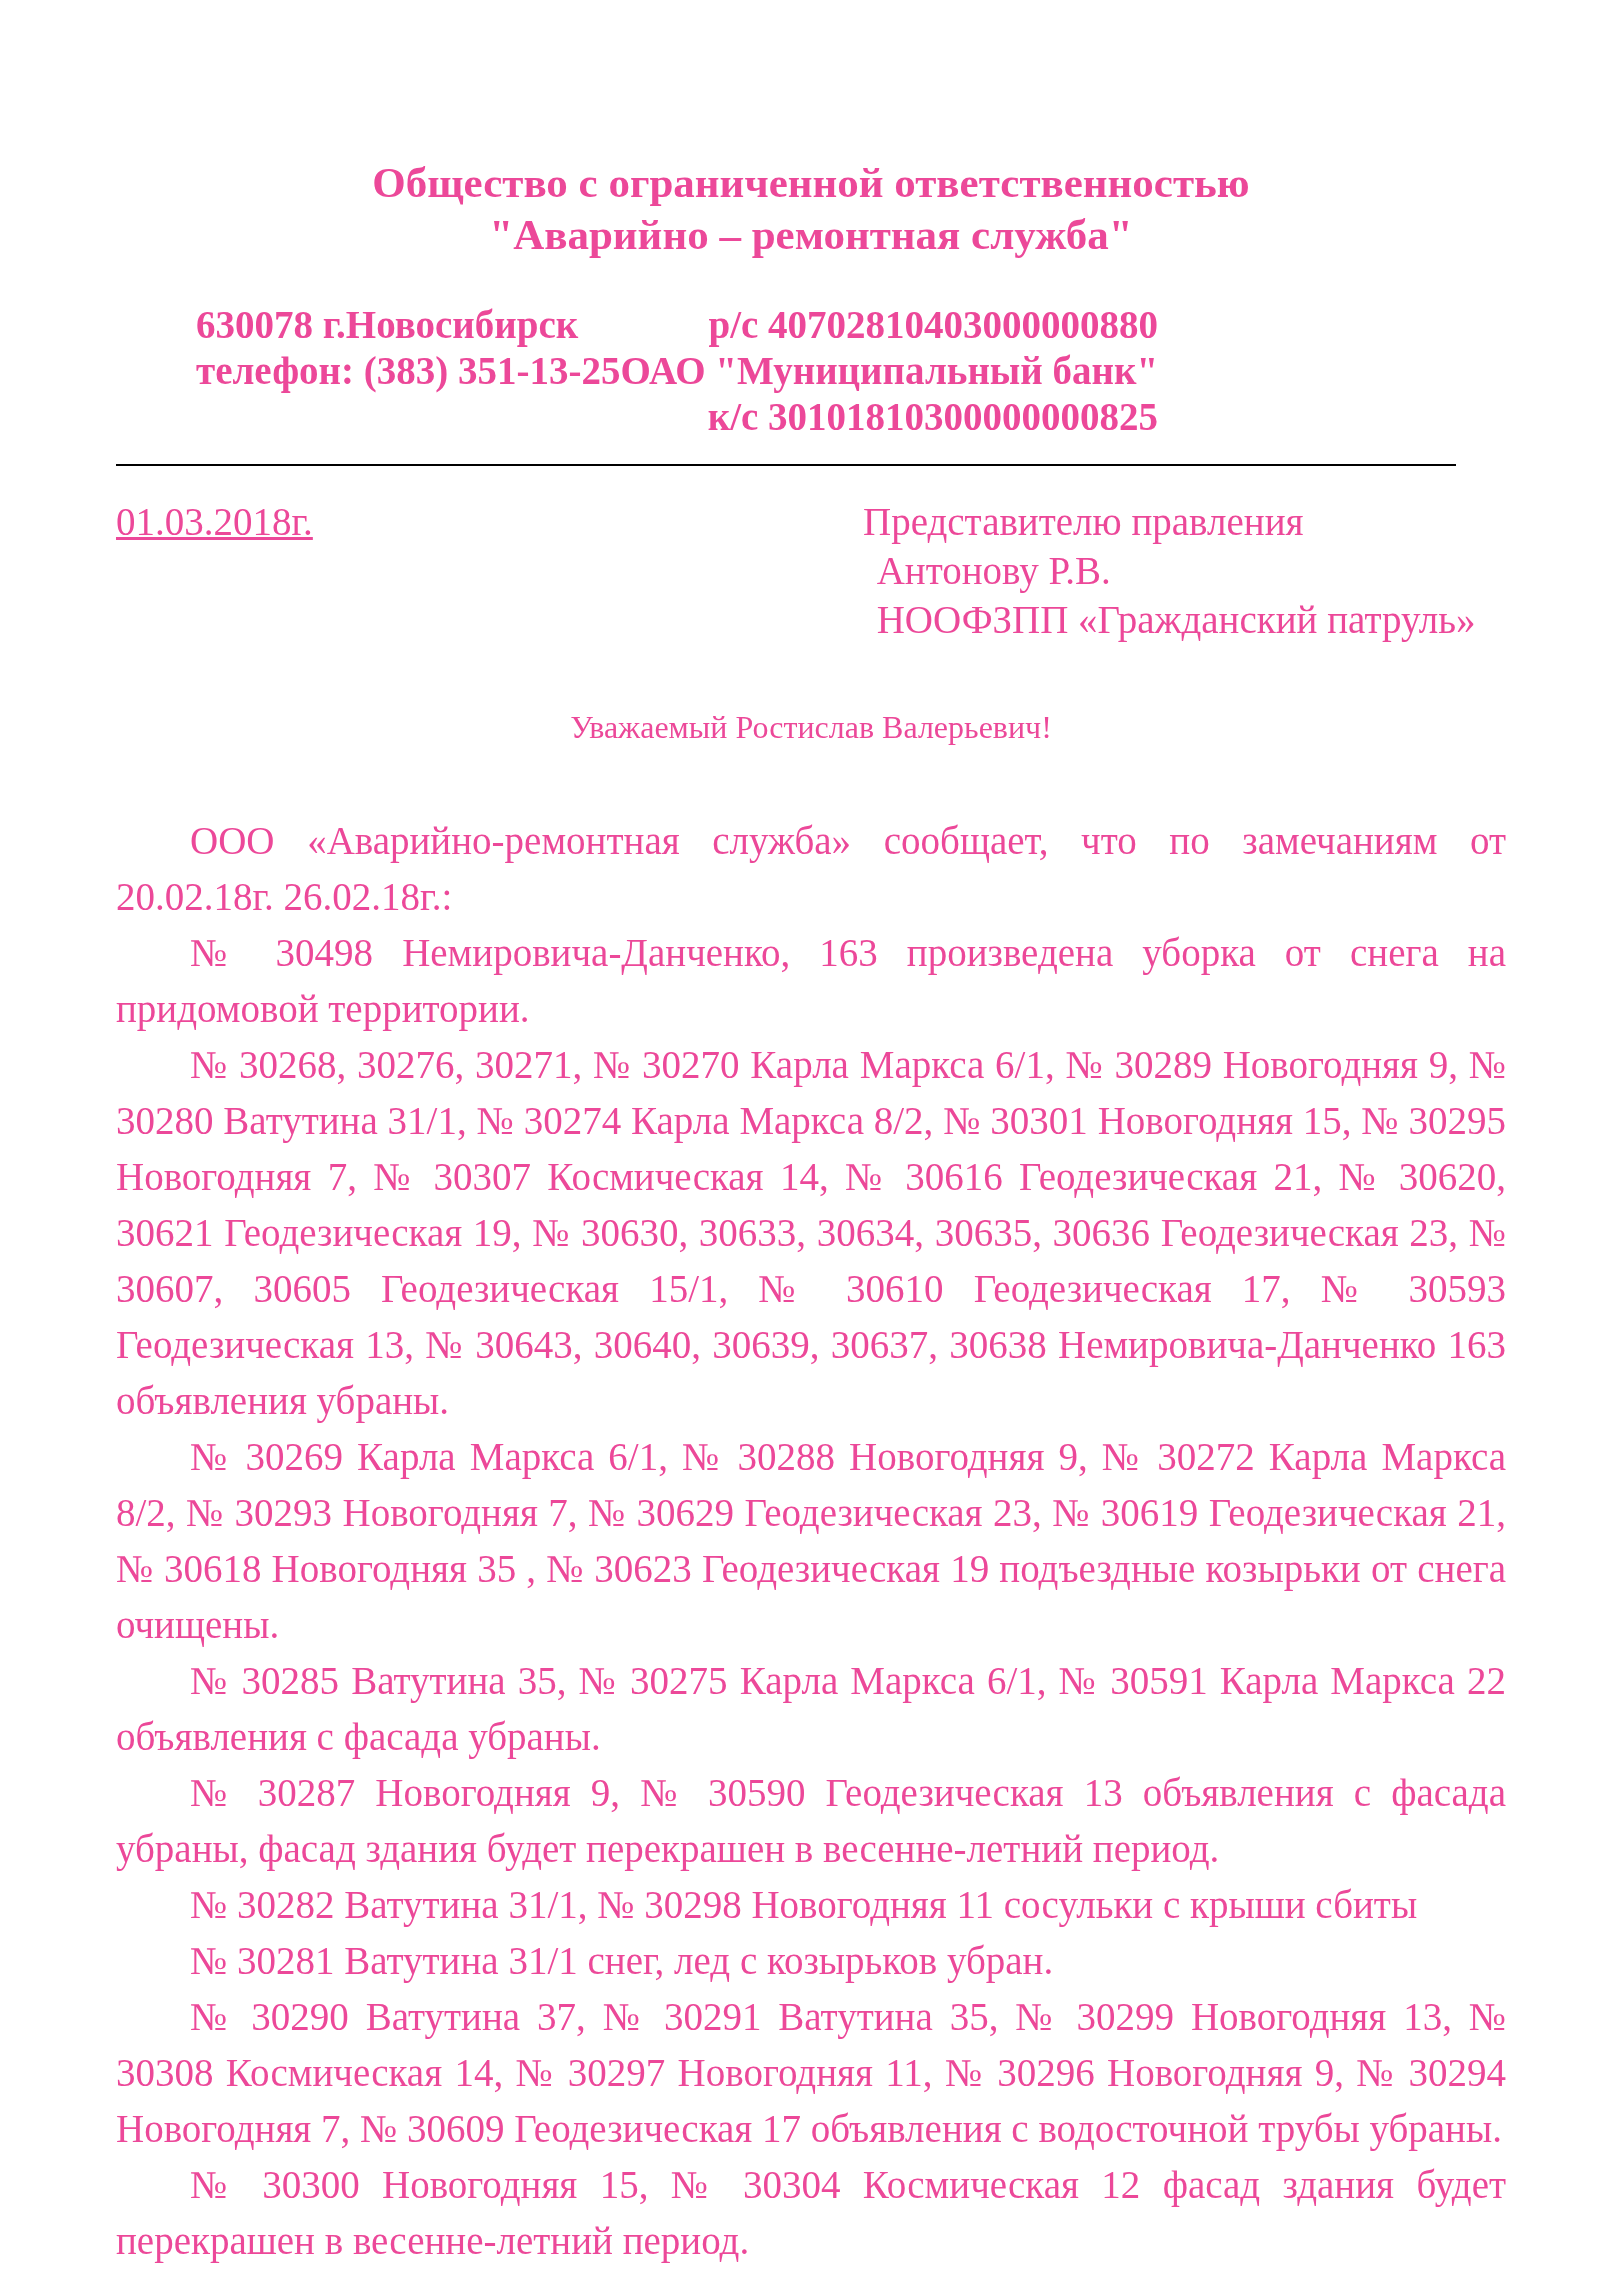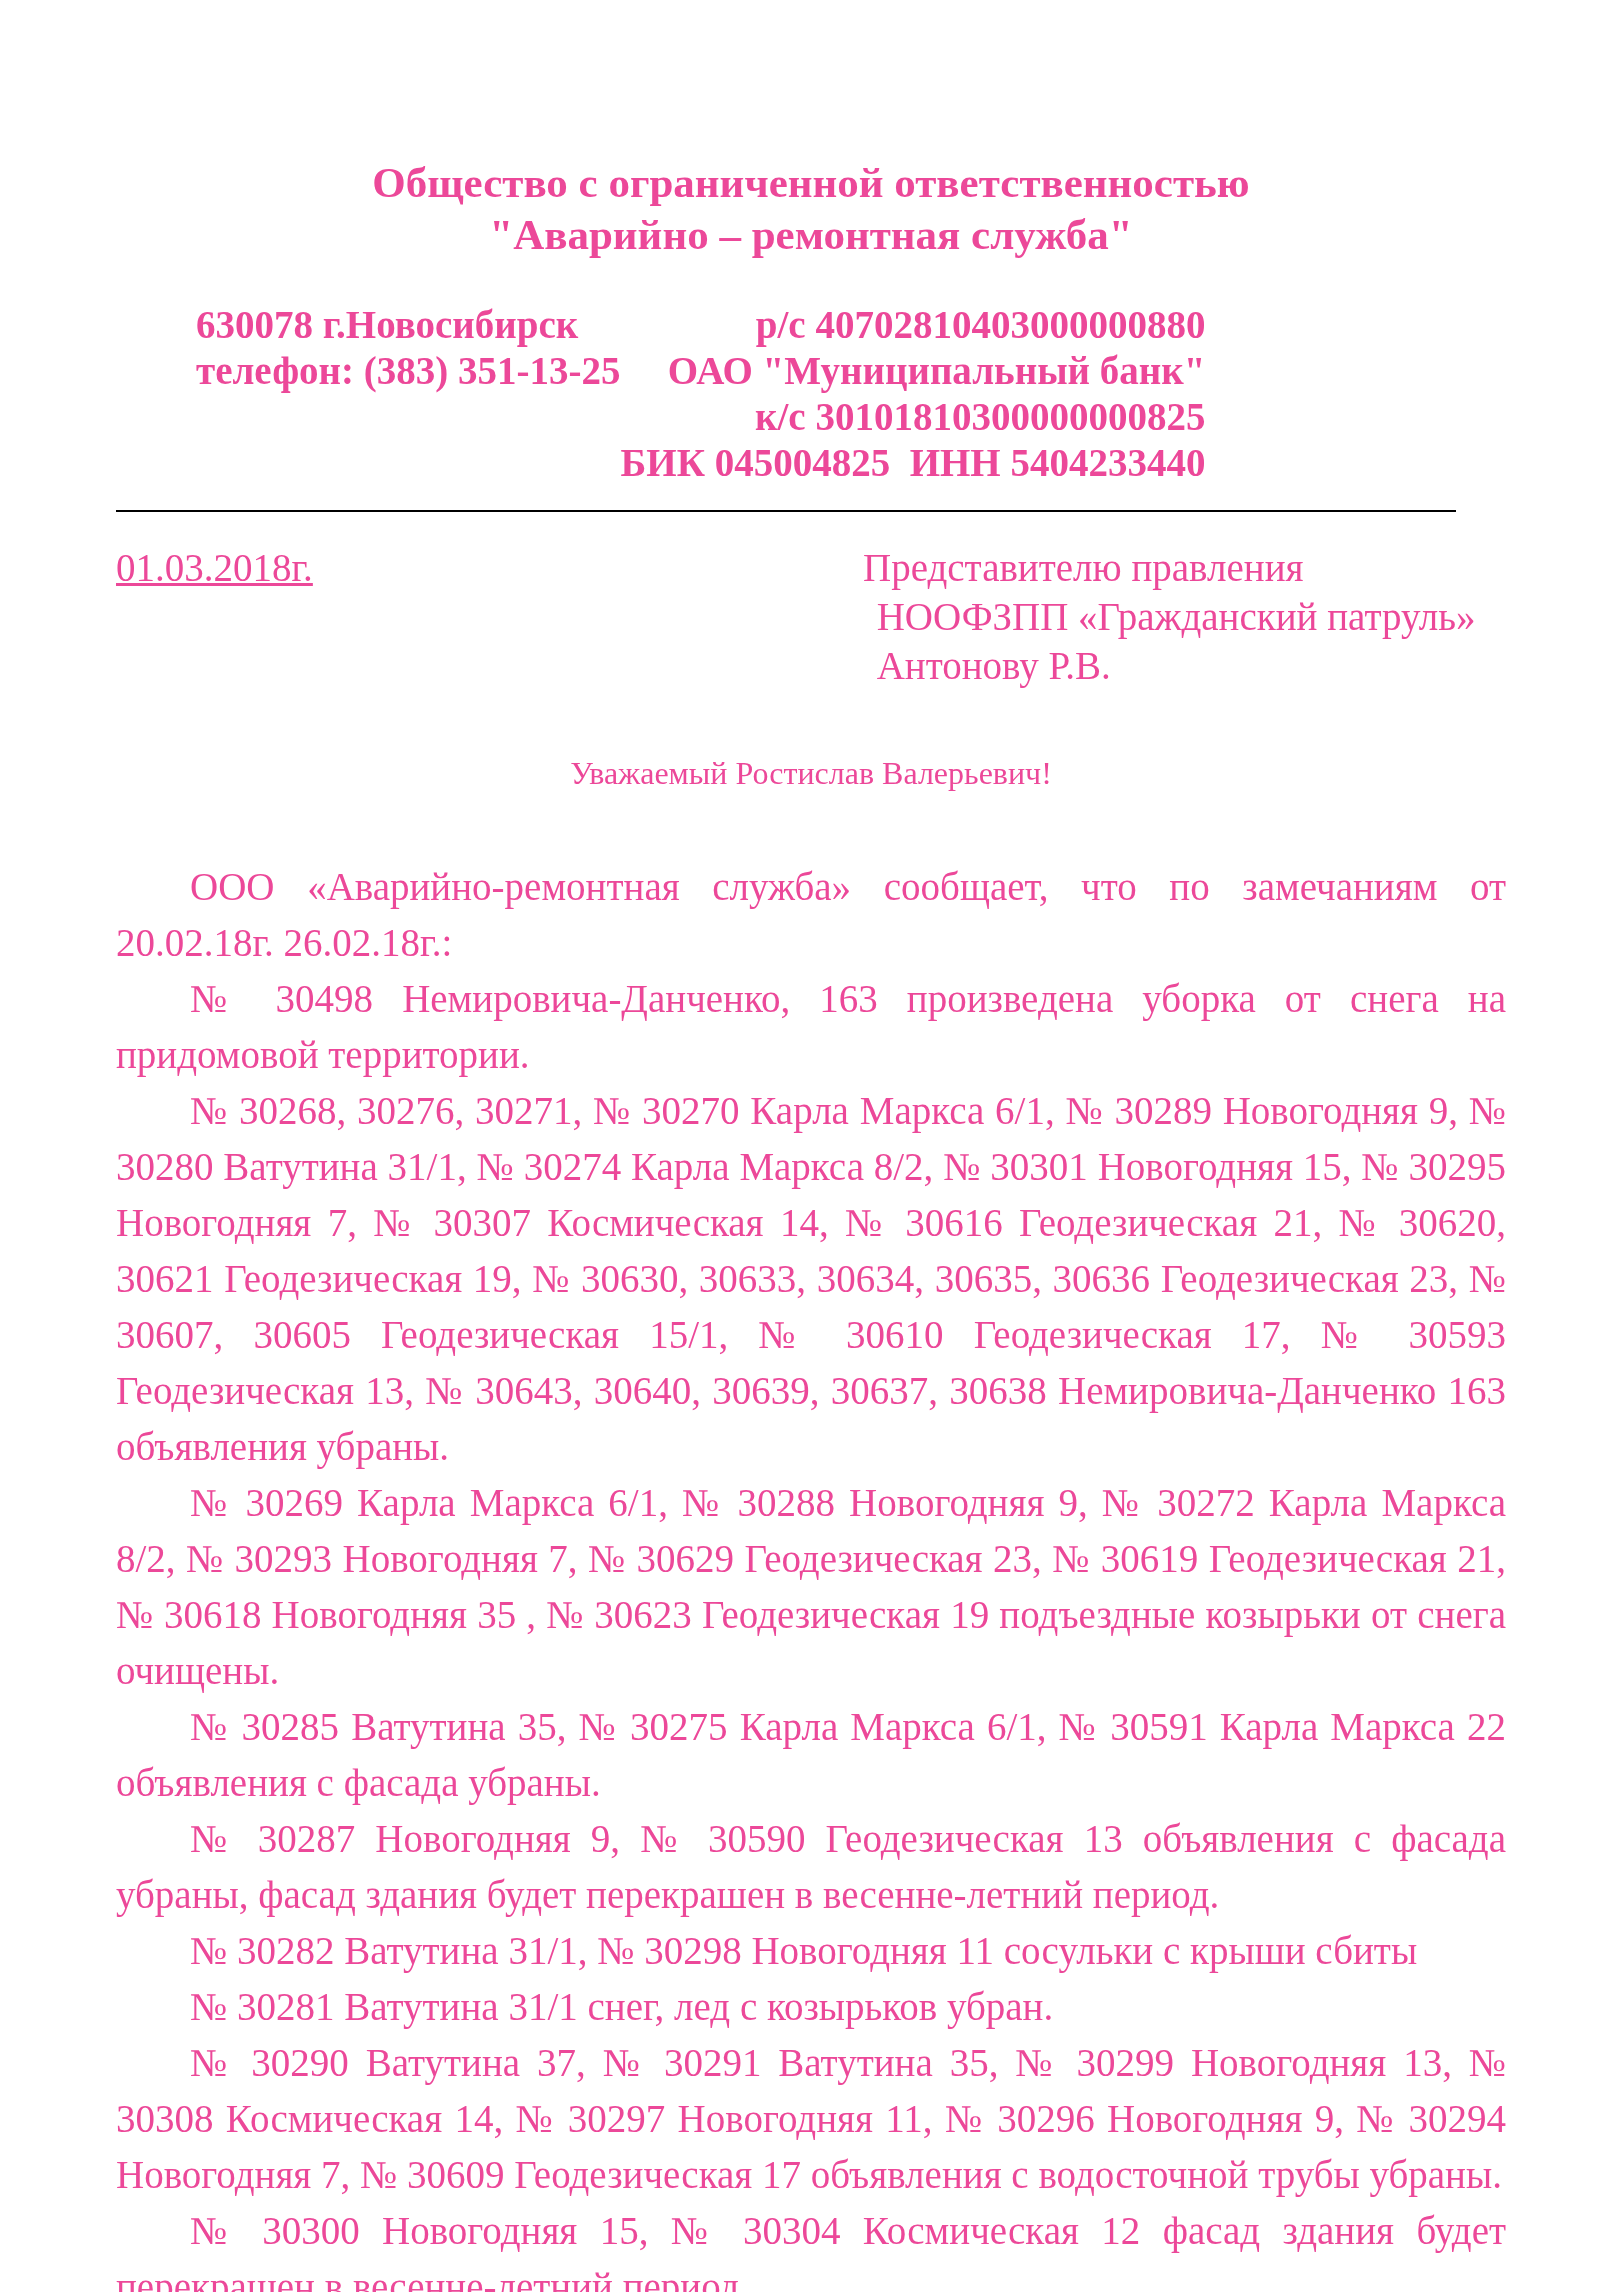--- a/index.html
+++ b/index.html
@@ -54,34 +54,33 @@
 
   <div class="contact-row">
     <div class="address">
       <div>630078 г.Новосибирск</div>
       <div>телефон: (383) 351-13-25</div>
     </div>
     <div class="bank">
       <div>р/с 40702810403000000880</div>
       <div>ОАО "Муниципальный банк"</div>
       <div>к/с 30101810300000000825</div>
-      <div>БИК 045004825&nbsp; ИНН 5404233440</div>
     </div>
   </div>
 
   <hr class="header-divider">
 
   <div class="date-recipient">
     <div class="date-col">
       <span class="date-text">01.03.2018г.</span>
     </div>
     <div class="recipient-col">
       <div>Представителю правления</div>
+      <div class="recipient-line-indent">Антонову Р.В.</div>
       <div class="recipient-line-indent">НООФЗПП «Гражданский патруль»</div>
-      <div class="recipient-line-indent">Антонову Р.В.</div>
     </div>
   </div>
 
   <div class="salutation">Уважаемый Ростислав Валерьевич!</div>
 
   <div class="letter-body">
     <p>ООО «Аварийно-ремонтная служба» сообщает, что по замечаниям от 20.02.18г. 26.02.18г.:</p>
     <p>№ 30498 Немировича-Данченко, 163 произведена уборка от снега на придомовой территории.</p>
     <p>№ 30268, 30276, 30271, № 30270 Карла Маркса 6/1, № 30289 Новогодняя 9, № 30280 Ватутина 31/1, № 30274 Карла Маркса 8/2, № 30301 Новогодняя 15, № 30295 Новогодняя 7, № 30307 Космическая 14, № 30616 Геодезическая 21, № 30620, 30621 Геодезическая 19, № 30630, 30633, 30634, 30635, 30636 Геодезическая 23, № 30607, 30605 Геодезическая 15/1, № 30610 Геодезическая 17, № 30593 Геодезическая 13, № 30643, 30640, 30639, 30637, 30638 Немировича-Данченко 163 объявления убраны.</p>
     <p>№ 30269 Карла Маркса 6/1, № 30288 Новогодняя 9, № 30272 Карла Маркса 8/2, № 30293 Новогодняя 7, № 30629 Геодезическая 23, № 30619 Геодезическая 21, № 30618 Новогодняя 35 , № 30623 Геодезическая 19 подъездные козырьки от снега очищены.</p>

